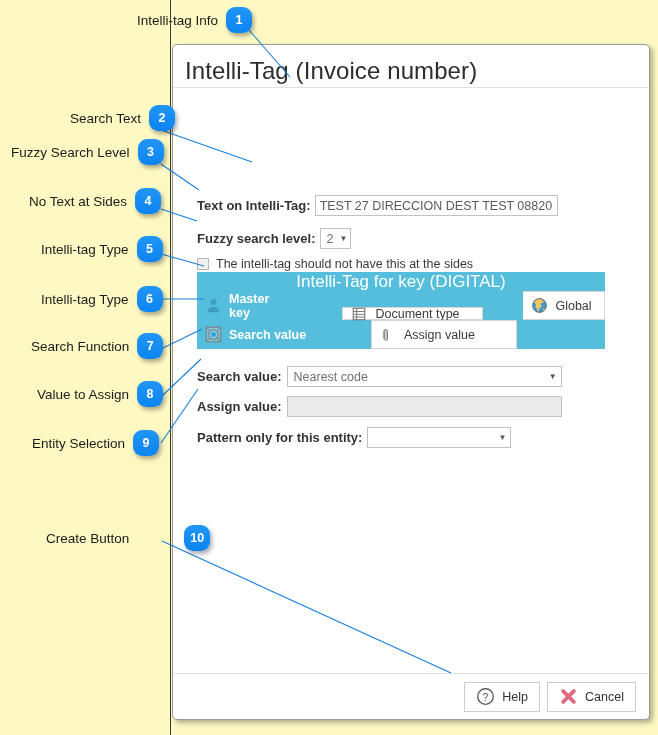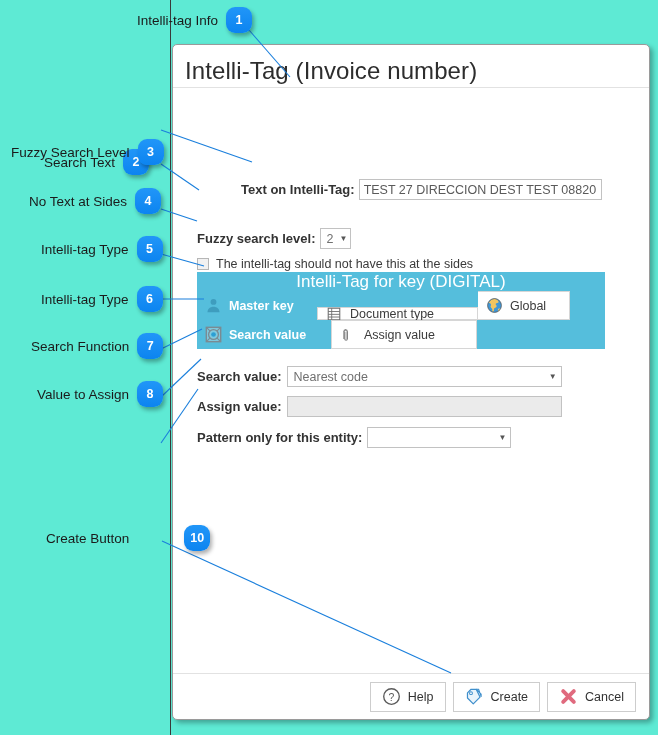--- a/index.html
+++ b/index.html
@@ -4,21 +4,21 @@
 <style>
   html, body {
     margin: 0;
     padding: 0;
     background: #ffffff;
   }
   #page {
     position: relative;
     width: 658px;
     height: 735px;
-    background: #5eead4;
+    background: #fef9c3;
     font-family: "Liberation Sans", sans-serif;
     overflow: hidden;
   }
 
   
   #leader-lines {
     position: absolute;
     left: 0; top: 0;
     width: 658px; height: 735px;
     pointer-events: none;
@@ -190,20 +190,21 @@
     display: flex;
     align-items: center;
     justify-content: center;
     font-family: "Liberation Sans", sans-serif;
   }
   .tab-row {
     display: flex;
     align-items: stretch;
     background: #55bedc;
     height: 29px;
+    gap: 40px;
   }
   .tab {
     display: flex;
     align-items: center;
     gap: 7px;
     padding: 0 10px 0 7px;
     font-size: 12.5px;
     box-sizing: border-box;
     font-family: "Liberation Sans", sans-serif;
   }
@@ -270,21 +271,21 @@
       <line x1="161" y1="397" x2="201" y2="359"></line>
       <line x1="161" y1="443" x2="198" y2="389"></line>
       <line x1="162" y1="541" x2="451" y2="673"></line>
     </g>
   </svg>
 
   <div class="callout" style="left:137px; top:7px;">
     <span class="callout-label">Intelli-tag Info</span>
     <span class="callout-badge">1</span>
   </div>
-  <div class="callout" style="left:44px; top:105px;margin-top:44px;">
+  <div class="callout" style="left:70px; top:105px;">
     <span class="callout-label">Search Text</span>
     <span class="callout-badge">2</span>
   </div>
   <div class="callout" style="left:11px; top:139px;">
     <span class="callout-label">Fuzzy Search Level</span>
     <span class="callout-badge">3</span>
   </div>
   <div class="callout" style="left:29px; top:188px;">
     <span class="callout-label">No Text at Sides</span>
     <span class="callout-badge">4</span>
@@ -298,36 +299,40 @@
     <span class="callout-badge">6</span>
   </div>
   <div class="callout" style="left:31px; top:333px;">
     <span class="callout-label">Search Function</span>
     <span class="callout-badge">7</span>
   </div>
   <div class="callout" style="left:37px; top:381px;">
     <span class="callout-label">Value to Assign</span>
     <span class="callout-badge">8</span>
   </div>
+  <div class="callout" style="left:32px; top:430px;">
+    <span class="callout-label">Entity Selection</span>
+    <span class="callout-badge">9</span>
+  </div>
   <div class="callout" style="left:46px; top:525px;gap:47px;">
     <span class="callout-label">Create Button</span>
     <span class="callout-badge">10</span>
   </div>
 
   <div id="win-edge"></div>
 
   <div id="dialog">
 
     <div id="dialog-header">
       <span id="dialog-title">Intelli-Tag (Invoice number)</span>
     </div>
 
     <div id="dialog-body">
 
-      <div class="form-row" style="left:24px; top:91px;margin-left:44px;">
+      <div class="form-row" style="left:24px; top:107px;">
         <span class="field-label">Text on Intelli-Tag:</span>
         <span class="txt-input" style="width:243px; margin-left:4px;">TEST 27 DIRECCION DEST TEST 08820</span>
       </div>
 
       <div class="form-row" style="left:24px; top:140px;">
         <span class="field-label">Fuzzy search level:</span>
         <span class="sel" style="width:31px; margin-left:4px;">
           <span>2</span>
           <span class="caret">▼</span>
         </span>
@@ -432,30 +437,20 @@
       <div class="btn">
         <span class="btn-icon">
           <svg viewBox="0 0 20 20" width="19" height="19">
             <circle cx="10" cy="10" r="8.2" fill="none" stroke="#5a5a5a" stroke-width="1.4"></circle>
             <text x="10" y="14.4" text-anchor="middle" font-size="11" font-family="Liberation Sans, sans-serif" fill="#5a5a5a">?</text>
           </svg>
         </span>
         <span>Help</span>
       </div>
 
-      <div class="btn">
-        <span class="btn-icon">
-          <svg viewBox="0 0 20 20" width="19" height="19">
-            <path d="M11.8 2.4H6.4L2.6 6.2v5.4l6.1 6.1 7.1-7.1z" fill="#eaf4fb" stroke="#3f8fcc" stroke-width="1.3" stroke-linejoin="round"></path>
-            <circle cx="6.3" cy="6.5" r="1.5" fill="#ffffff" stroke="#3f8fcc" stroke-width="1.1"></circle>
-            <path d="M14.3 2.4h-2.5l5.2 5.2v2.4z" fill="#cfe6f6" stroke="#3f8fcc" stroke-width="1.1" stroke-linejoin="round"></path>
-          </svg>
-        </span>
-        <span>Create</span>
-      </div>
 
       <div class="btn">
         <span class="btn-icon">
           <svg viewBox="0 0 20 20" width="19" height="19">
             <g stroke="#e06a7e" stroke-width="4.1" stroke-linecap="round">
               <line x1="4.4" y1="4.4" x2="15.6" y2="15.6"></line>
               <line x1="15.6" y1="4.4" x2="4.4" y2="15.6"></line>
             </g>
           </svg>
         </span>

